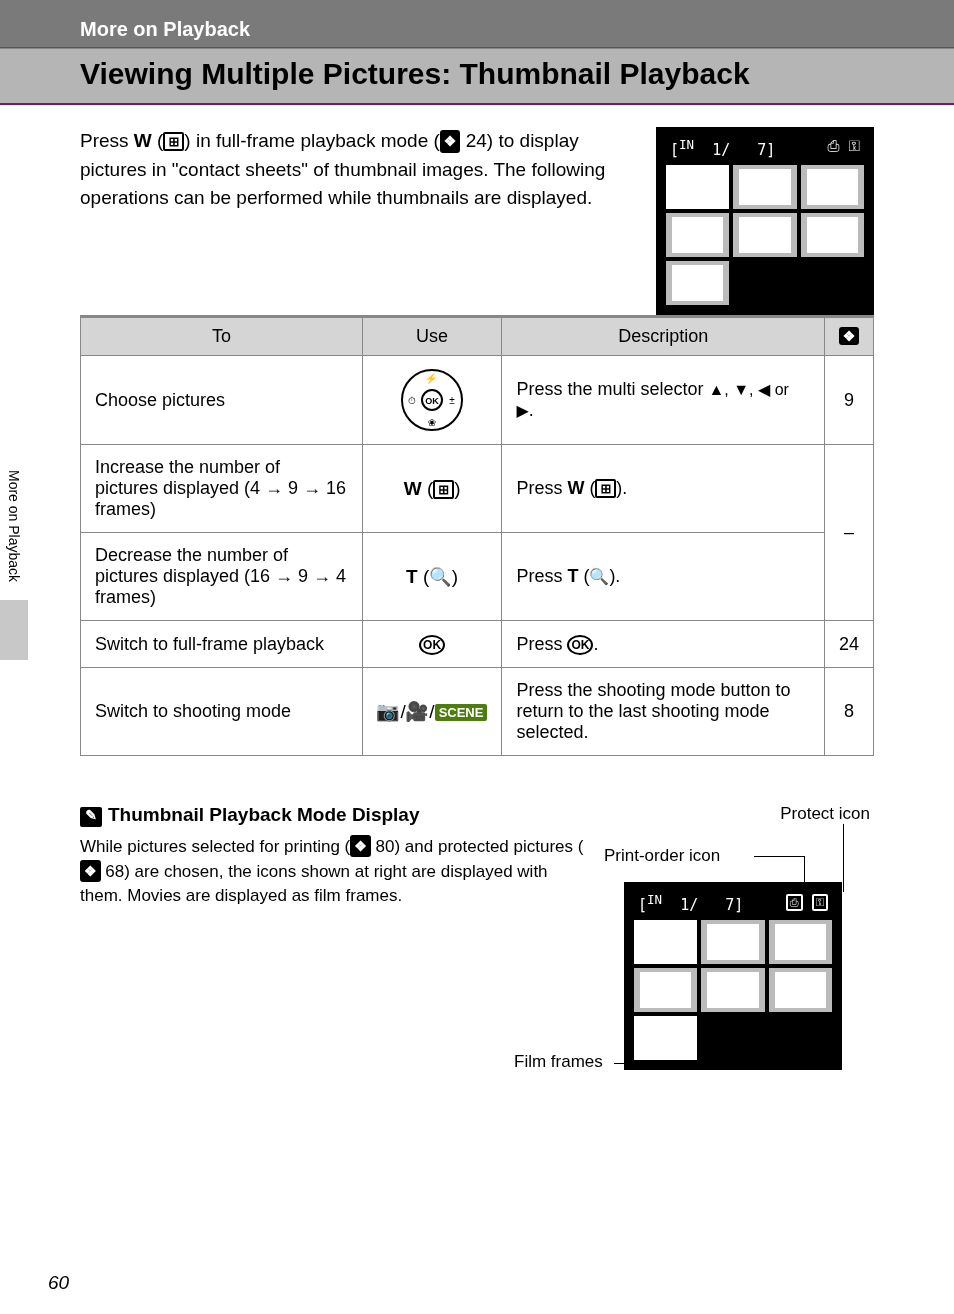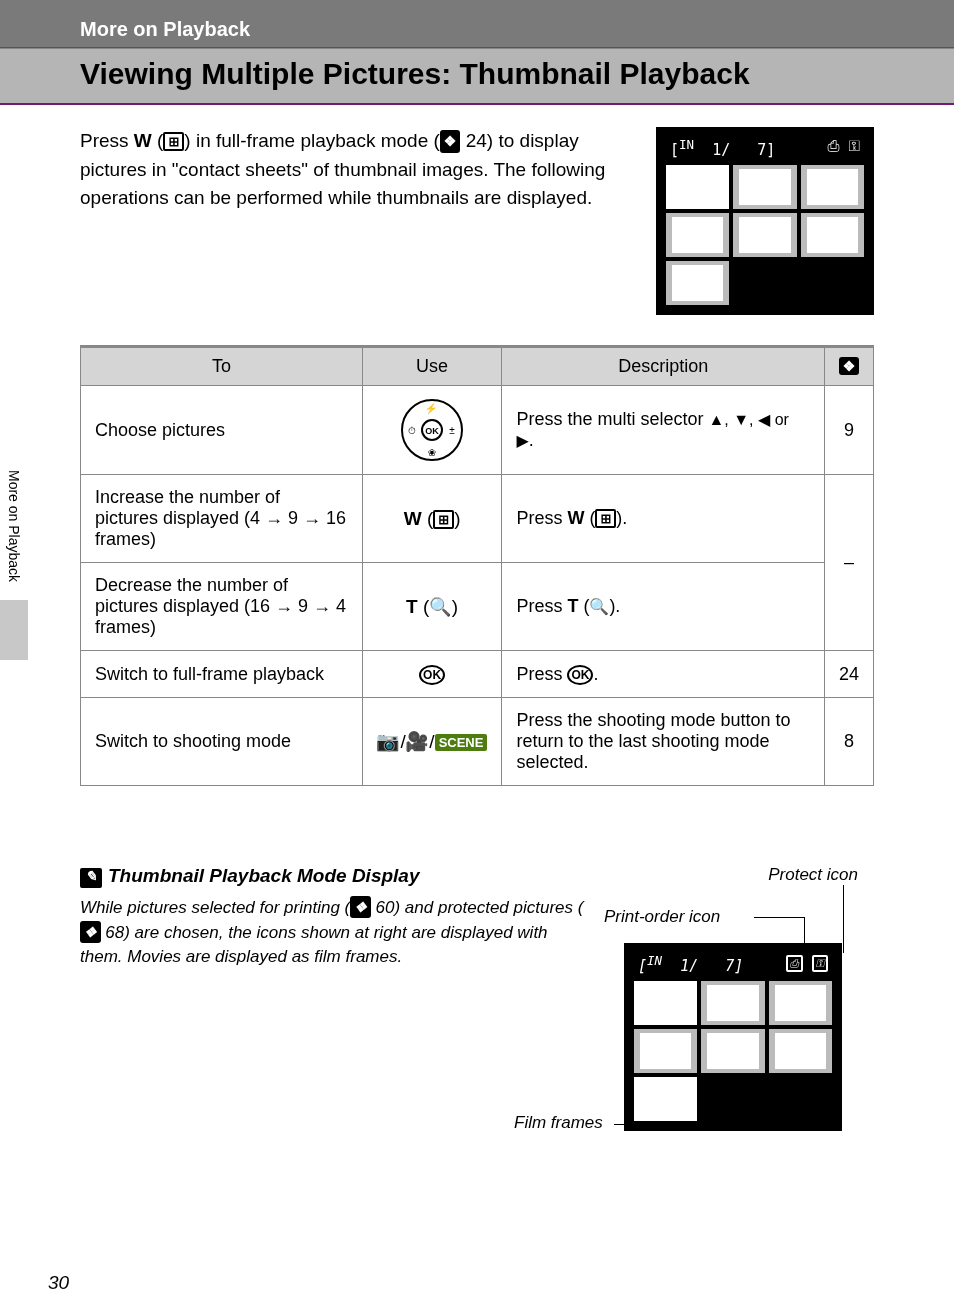--- a/index.html
+++ b/index.html
@@ -90,21 +90,20 @@
       position: absolute;
       left: 0;
       top: 600px;
       width: 28px;
       height: 60px;
       background: #c8c8c8;
     }
     table.ops {
       width: 100%;
       border-collapse: collapse;
-      margin-top: 30px;
       font-size: 18px;
     }
     table.ops th {
       background: #d5d5d5;
       font-weight: normal;
       padding: 8px 10px;
       border: 1px solid #888;
       border-top: 3px solid #888;
       text-align: center;
     }
@@ -140,24 +139,23 @@
       display: inline-block;
       background: #4d7c0f;
       color: #fff;
       font-weight: bold;
       font-size: 13px;
       padding: 1px 4px;
       border-radius: 2px;
       vertical-align: 1px;
     }
     .note-section {
-      margin-top: 79px;
+      margin-top: 48px;
       display: flex;
       gap: 20px;
-      font-style: italic;
     }
     .note-left { flex: 1; }
     .note-title {
       font-size: 19px;
       font-weight: bold;
       margin-bottom: 8px;
     }
     .note-title .pencil {
       display: inline-block;
       background: #000;
@@ -311,26 +309,26 @@
       </tr>
     </tbody>
   </table>
 
   <div class="note-section">
     <div class="note-left">
       <div class="note-title">
         <span class="pencil">✎</span><span>Thumbnail Playback Mode Display</span>
       </div>
       <div class="note-body">
-        <span>While pictures selected for printing (</span><span class="ref-icon">❖</span> <span>60</span><span>) and protected pictures (</span><span class="ref-icon">❖</span> <span>68</span><span>) are chosen, the icons shown at right are displayed with them. Movies are displayed as film frames.</span>
+        <span>While pictures selected for printing (</span><span class="ref-icon">❖</span> <span>80</span><span>) and protected pictures (</span><span class="ref-icon">❖</span> <span>68</span><span>) are chosen, the icons shown at right are displayed with them. Movies are displayed as film frames.</span>
       </div>
     </div>
 
     <div class="note-right">
-      <div class="callout" style="top:0; right:16px;">Protect icon</div>
+      <div class="callout" style="top:0; right:4px;">Protect icon</div>
       <div class="callout" style="top:42px; left:-10px;">Print-order icon</div>
       <div class="callout-vline" style="top:20px; right:30px; height:68px;"></div>
       <div class="callout-line" style="top:52px; left:140px; width:50px;"></div>
       <div class="callout-vline" style="top:52px; left:190px; height:36px;"></div>
 
       <div class="thumb-screen small">
         <div class="thumb-bar">
           <span>[<sup>IN</sup>&nbsp;&nbsp;<span>1/</span>&nbsp;&nbsp;&nbsp;<span>7</span>]</span>
           <span><span style="border:2px solid #fff;padding:0 2px;border-radius:2px;font-size:11px">⎙</span> <span style="border:2px solid #fff;padding:0 2px;border-radius:2px;font-size:11px">⚿</span></span>
         </div>
@@ -345,13 +343,13 @@
         </div>
       </div>
 
       <div class="callout" style="bottom:-2px; left:-100px;">Film frames</div>
       <div class="callout-line" style="bottom:6px; left:0px; width:30px;"></div>
     </div>
   </div>
 
 </div>
 
-<div class="page-number">30</div>
+<div class="page-number">60</div>
 
 </body></html>

